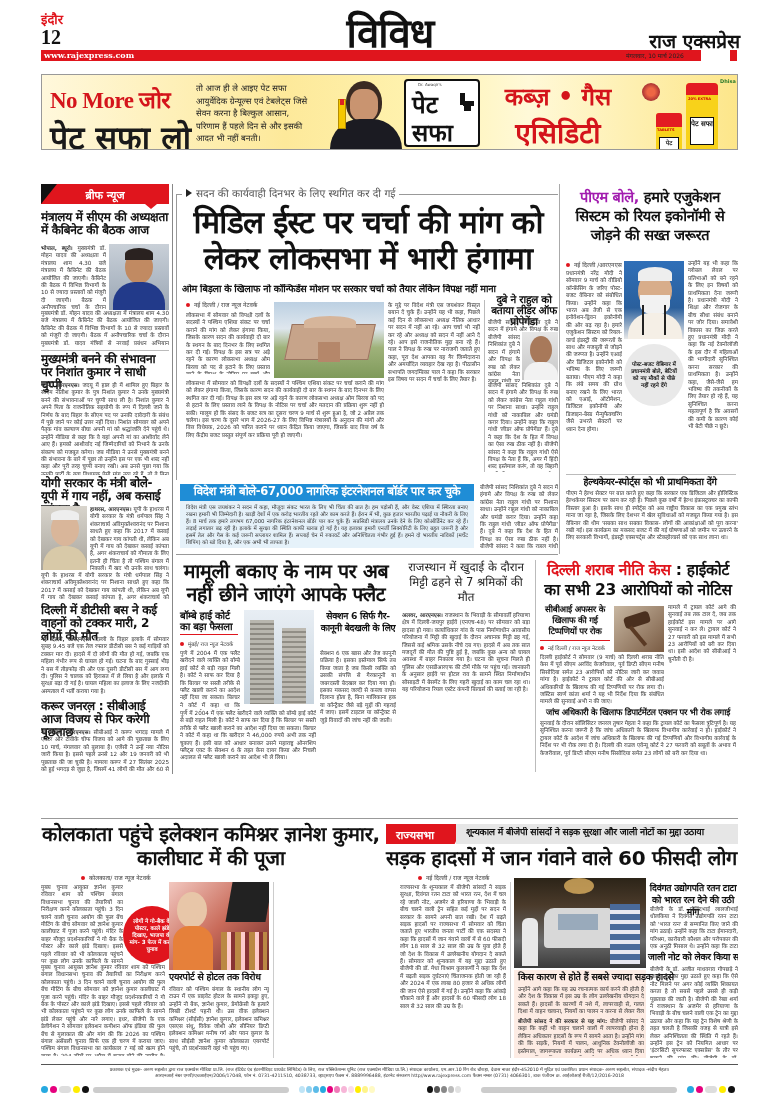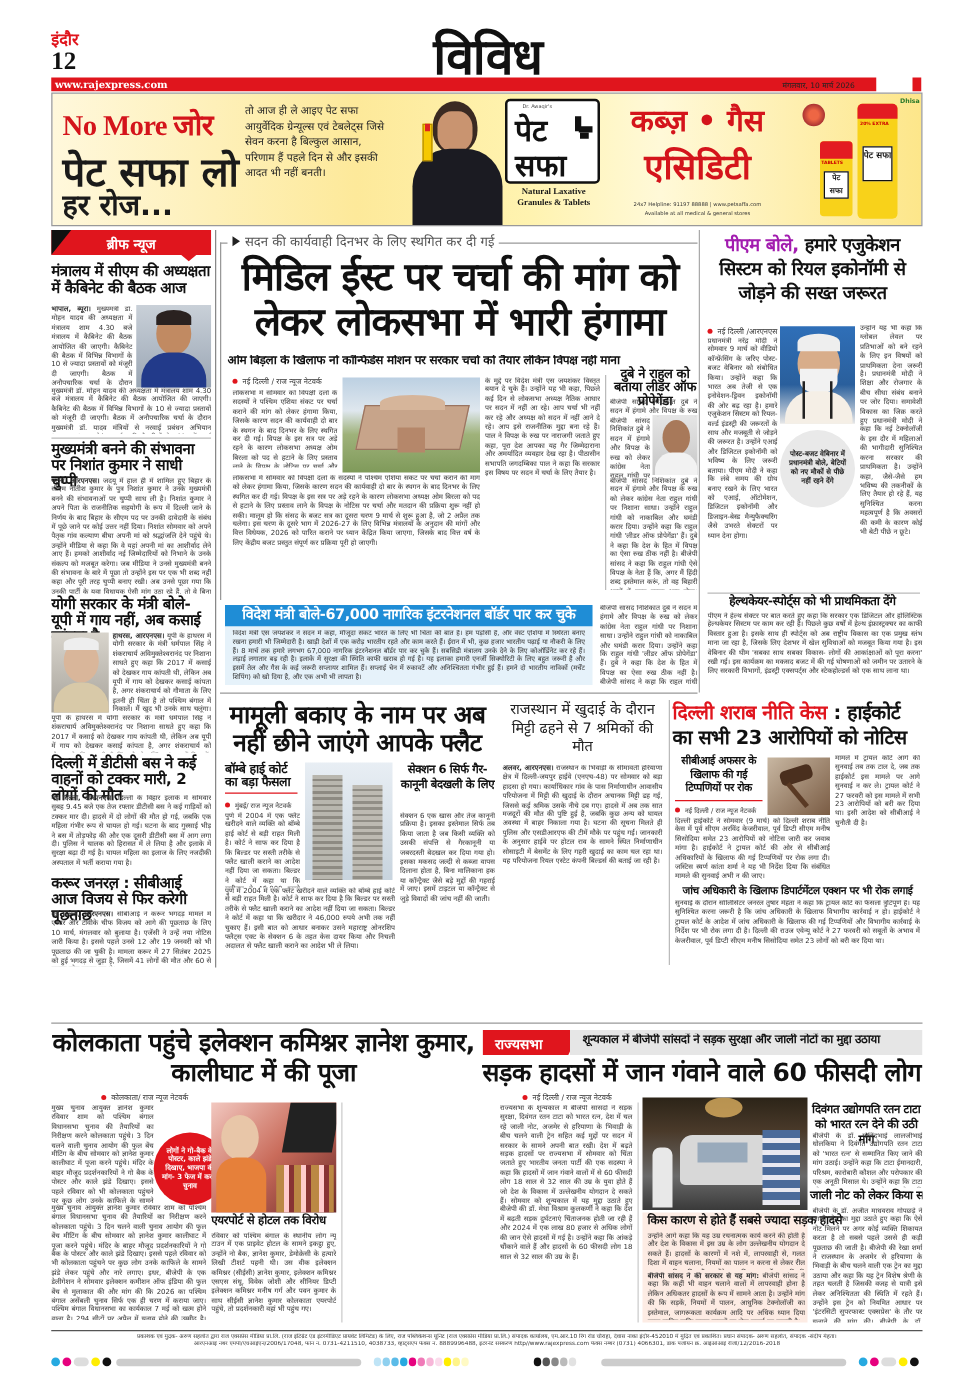--- a/index.html
+++ b/index.html
@@ -13,31 +13,32 @@
 .hl{font-weight:bold;color:#111;line-height:1.08;letter-spacing:-0.3px}
 .byline{font-size:6px;color:#333;display:flex;align-items:center;gap:4px}
 .byline .dot{width:4px;height:4px;border-radius:50%;background:#e0151d;display:inline-block}
 .photo{overflow:hidden}
 .vrule{position:absolute;width:1px;background:#bbb}
 .hrule{position:absolute;height:1px;background:#bbb}
 </style>
 </head>
 <body>
 
-<div class="abs" style="left:0;top:12px;width:778px;height:70px">
+<div class="abs" style="left:0;top:0;width:778px;height:70px">
   <div class="abs" style="left:41px;top:10px;font-size:13px;color:#e0151d;font-weight:bold">इंदौर</div>
   <div class="abs cond" style="left:41px;top:26px;font-size:20px;font-weight:bold;color:#111">12</div>
   <div class="abs" style="left:225px;top:4px;width:330px;text-align:center;font-size:40px;font-weight:bold;color:#111;letter-spacing:-1px">विविध</div>
+  <div class="abs" style="left:590px;top:28px;width:150px;text-align:right;font-size:19px;font-weight:bold;color:#111">राज एक्सप्रेस</div>
   <div class="abs redbar" style="left:41px;top:50px;width:660px;height:11px"></div>
   <div class="abs serif" style="left:44px;top:51px;font-size:8px;color:#fff;font-weight:bold;line-height:9px">www.rajexpress.com</div>
   <div class="abs" style="left:626px;top:52px;font-size:6px;color:#222">मंगलवार, 10 मार्च 2026</div>
   <div class="abs redbar" style="left:730px;top:50px;width:7px;height:11px"></div>
 </div>
 
-<div class="abs" style="left:41px;top:74px;width:697px;height:107px;border:1px solid #999;background:linear-gradient(90deg,#fff8dc 0%,#fde99a 35%,#fff3b0 55%,#fff9d8 70%,#fde68a 100%);overflow:hidden">
+<div class="abs" style="left:41px;top:74px;width:697px;height:76px;border:1px solid #999;background:linear-gradient(90deg,#fff8dc 0%,#fde99a 35%,#fff3b0 55%,#fff9d8 70%,#fde68a 100%);overflow:hidden">
   <div class="abs cond" style="left:8px;top:8px;font-size:23px;font-weight:bold;color:#d4141b;letter-spacing:-0.5px">
     <span>No More</span>
     <span>जोर</span>
   </div>
   <div class="abs" style="left:8px;top:40px;font-size:32px;font-weight:bold;color:#1a1a1a">पेट सफा लो</div>
   <div class="abs" style="left:8px;top:72px;font-size:23px;font-weight:bold;color:#1a1a1a">हर रोज...</div>
   <div class="abs" style="left:154px;top:7px;width:112px;font-size:8.4px;line-height:12.5px;color:#222">तो आज ही ले आइए पेट सफा आयुर्वेदिक ग्रेन्यूल्स एवं टेबलेट्स जिसे सेवन करना है बिल्कुल आसान, परिणाम हैं पहले दिन से और इसकी आदत भी नहीं बनती।</div>
 
   <div class="abs" style="left:282px;top:6px;width:82px;height:100px">
     <div class="abs" style="left:22px;top:0;width:36px;height:42px;border-radius:50% 50% 45% 45%;background:#3a2a22"></div>
@@ -247,21 +248,21 @@
 
 <div class="abs" style="left:400px;top:560px;width:132px;height:212px;overflow:hidden">
   <div class="abs" style="left:0;top:0;width:132px;font-size:11.6px;line-height:15px;text-align:center;color:#222">राजस्थान में खुदाई के दौरान मिट्टी ढहने से 7 श्रमिकों की मौत</div>
   <div class="abs body-text" style="left:2px;top:52px;width:128px;height:160px">
     <b>अलवर, आरएनएस।</b> <span>राजस्थान के भिवाड़ी के सीमावर्ती हरियाणा क्षेत्र में दिल्ली-जयपुर हाईवे (एनएच-48) पर सोमवार को बड़ा हादसा हो गया। कार्याधिकार गांव के पास निर्माणाधीन आवासीय परियोजना में मिट्टी की खुदाई के दौरान अचानक मिट्टी ढह गई, जिससे कई श्रमिक उसके नीचे दब गए। हादसे में अब तक सात मजदूरों की मौत की पुष्टि हुई है, जबकि कुछ अन्य को घायल अवस्था में बाहर निकाला गया है। घटना की सूचना मिलते ही पुलिस और एसडीआरएफ की टीमें मौके पर पहुंच गईं। जानकारी के अनुसार हाईवे पर होटल राव के सामने स्थित निर्माणाधीन सोसाइटी में बेसमेंट के लिए गहरी खुदाई का काम चल रहा था। यह परियोजना रियल एस्टेट कंपनी बिल्डर्स की बताई जा रही है।</span>
   </div>
 </div>
 <div class="vrule" style="left:535px;top:560px;height:212px"></div>
 
 <div class="abs" style="left:538px;top:560px;width:200px;height:254px;overflow:hidden">
-  <div class="abs hl" style="left:0;top:0;width:200px;font-size:15.5px;line-height:20px;text-align:left">
+  <div class="abs hl" style="left:0;top:0;width:200px;font-size:15.5px;line-height:20px;text-align:center">
     <span style="color:#e0151d">दिल्ली शराब नीति केस</span>
     <span>: हाईकोर्ट का सभी 23 आरोपियों को नोटिस</span>
   </div>
   <div class="abs hl" style="left:2px;top:44px;width:70px;font-size:8.6px;line-height:11px;text-align:center">सीबीआई अफसर के खिलाफ की गई टिप्पणियों पर रोक</div>
   <div class="abs redbar" style="left:2px;top:80px;width:70px;height:1px"></div>
   <div class="abs byline" style="left:2px;top:84px;font-size:5.4px">
     <span class="dot"></span>
     <span>नई दिल्ली / राज न्यूज नेटवर्क</span>
   </div>
   <div class="abs photo" style="left:76px;top:46px;width:50px;height:46px;background:linear-gradient(135deg,#c8b7a2,#7a5c44)">

